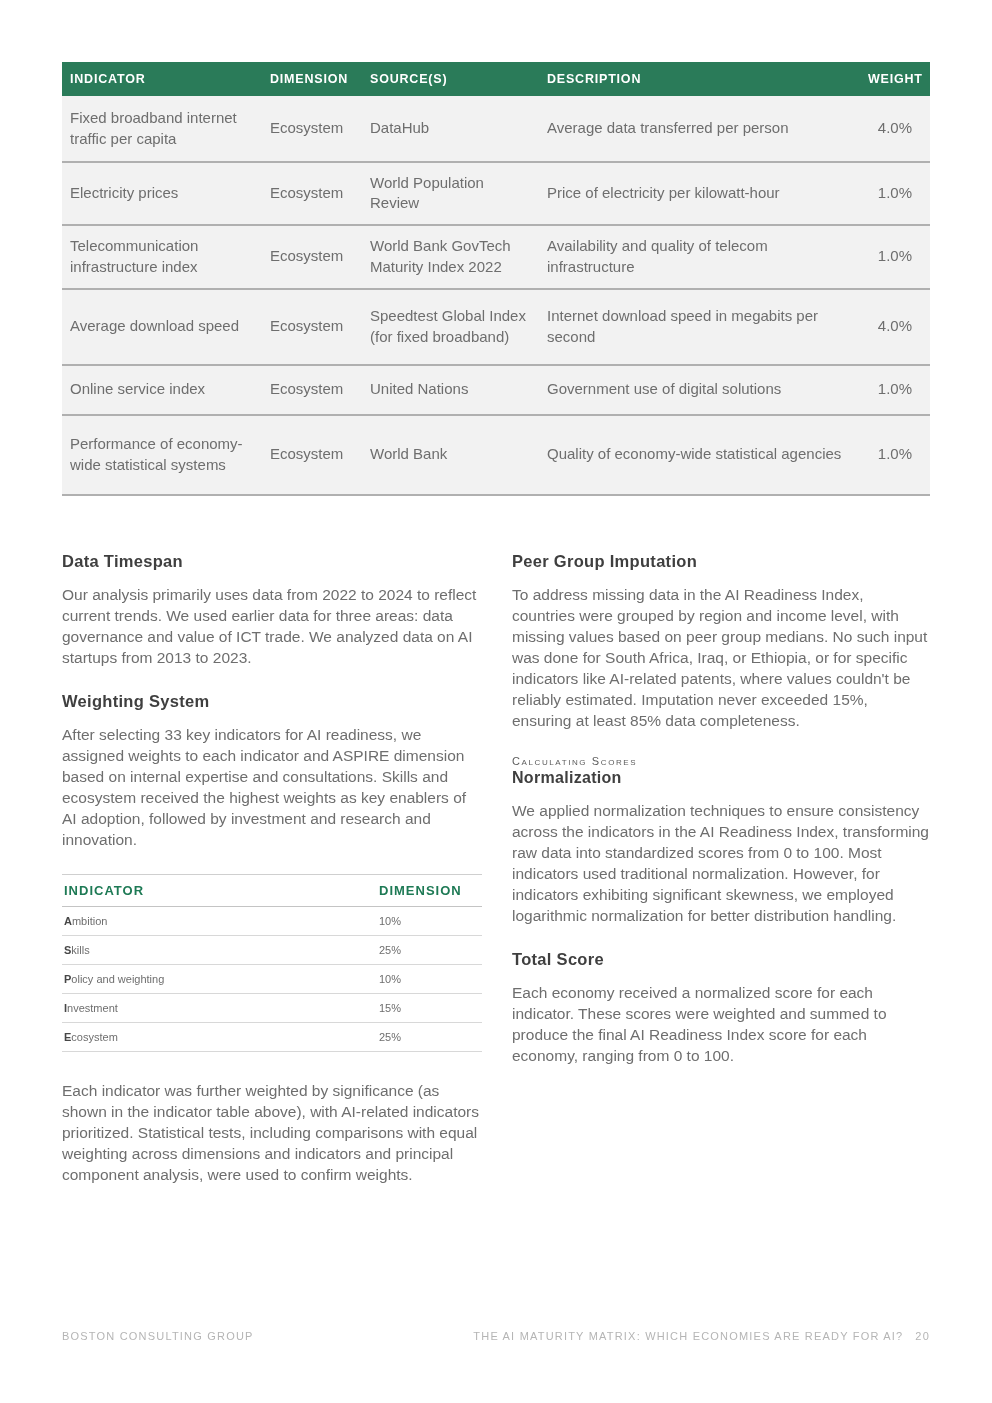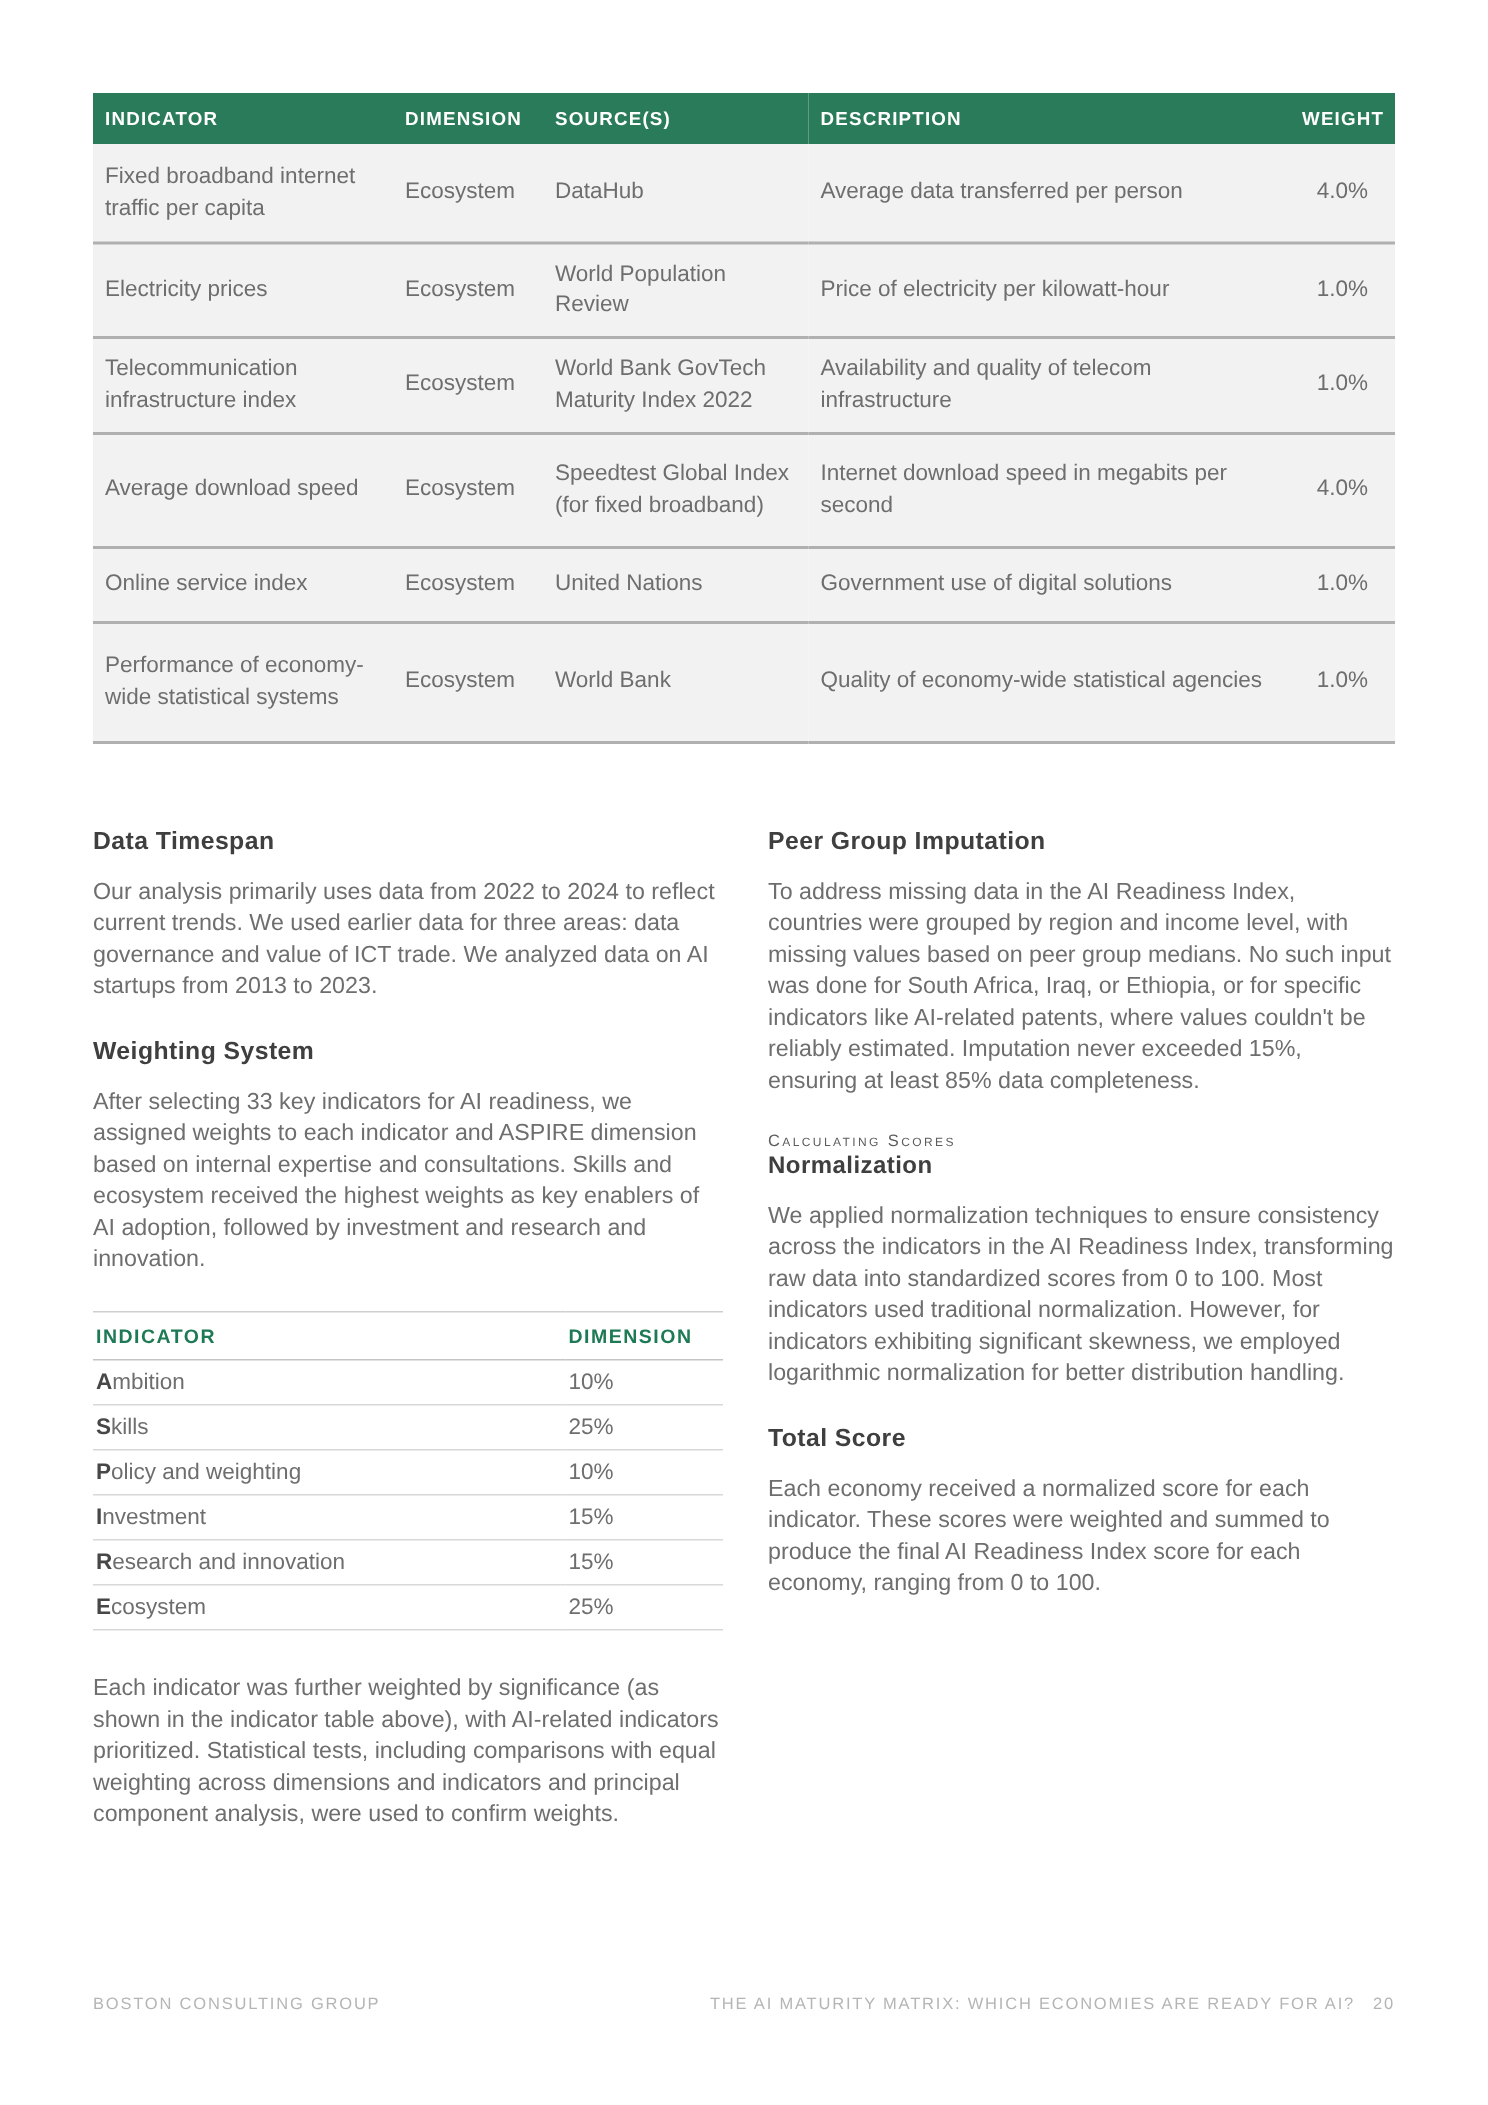--- a/index.html
+++ b/index.html
@@ -103,21 +103,21 @@
   table.dimension-table thead th {
     color: #1e7a55;
     font-size: 13px;
     font-weight: bold;
     letter-spacing: 1px;
     text-align: left;
     padding: 8px 2px;
     border-bottom: 1px solid #c4c4c4;
   }
   table.dimension-table tbody td {
-    font-size: 15px;
+    font-size: 11px;
     color: #6e6e6e;
     padding: 6px 2px;
     border-bottom: 1px solid #d8d8d8;
     height: 29px;
     vertical-align: middle;
   }
   table.dimension-table tbody td .lead-letter {
     font-weight: bold;
     color: #474747;
   }
@@ -236,24 +236,20 @@
             </tr>
             <tr>
               <td><span class="lead-letter">P</span><span>olicy and weighting</span></td>
               <td>10%</td>
             </tr>
             <tr>
               <td><span class="lead-letter">I</span><span>nvestment</span></td>
               <td>15%</td>
             </tr>
             <tr>
-              <td><span class="lead-letter">R</span><span>esearch and innovation</span></td>
-              <td>15%</td>
-            </tr>
-            <tr>
               <td><span class="lead-letter">E</span><span>cosystem</span></td>
               <td>25%</td>
             </tr>
           </tbody>
         </table>
 
         <p class="body-text">Each indicator was further weighted by significance (as shown in the indicator table above), with AI-related indicators prioritized. Statistical tests, including comparisons with equal weighting across dimensions and indicators and principal component analysis, were used to confirm weights.</p>
       </div>
 
       <div class="col-right">

